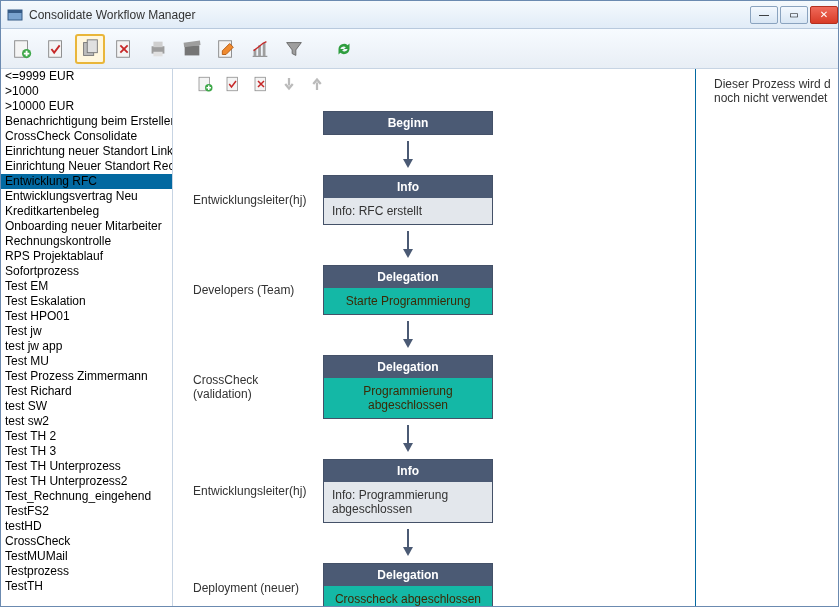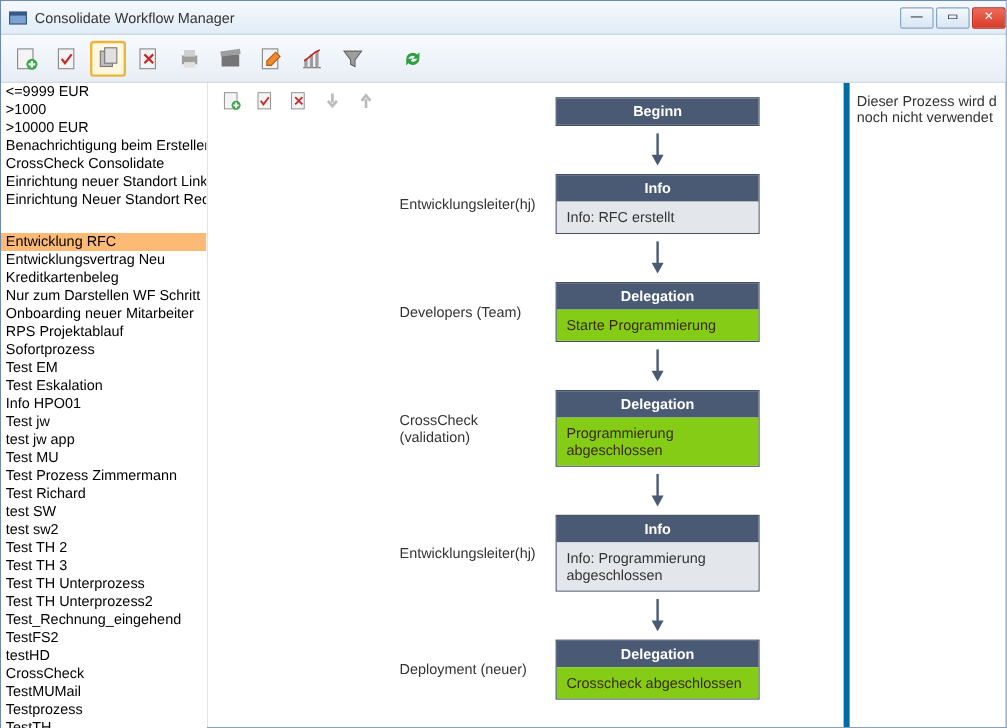--- a/index.html
+++ b/index.html
@@ -13,39 +13,39 @@
 .titlebar-buttons { display: flex; gap: 2px; }
 .tbbtn { width: 28px; height: 18px; border: 1px solid #8aa3bf; background: linear-gradient(#f3f8fe,#d8e6f4); border-radius: 2px; display: flex; align-items: center; justify-content: center; cursor: pointer; }
 .tbbtn.close { background: linear-gradient(#ef6a5a,#d83b27); border-color: #b33020; color: #fff; }
 .tb-sym { font-size: 10px; line-height: 1; }
 
 .toolbar { height: 40px; background: linear-gradient(#f7fbff,#e8eef5); border-bottom: 1px solid #c7d4e3; display: flex; align-items: center; padding: 0 6px; gap: 4px; }
 .tbtn { width: 30px; height: 30px; border: 1px solid transparent; border-radius: 3px; display: flex; align-items: center; justify-content: center; cursor: pointer; }
 .tbtn.active { border: 2px solid #e9b63a; background: #fff7df; }
 .tbtn svg { width: 22px; height: 22px; }
 
-.body { flex: 1; display: flex; overflow: hidden; }
+.body { flex: 1; display: flex; overflow: hidden; gap: 12px; }
 .sidebar { width: 172px; border-right: 1px solid #c7d4e3; overflow-y: auto; background: #fff; }
 .sidebar-item { padding: 0 4px; height: 15px; line-height: 15px; white-space: nowrap; overflow: hidden; cursor: pointer; }
-.sidebar-item.selected { background: #fdba74; margin-top: 20px; }
-
-.center { flex: 1; display: flex; overflow: hidden; border-right: 5px solid #0369a1; }
+.sidebar-item.selected { background: #0369a1; }
+
+.center { flex: 1; display: flex; flex-direction: column; overflow: hidden; border-right: 1px solid #0369a1; }
 .center-toolbar { height: 30px; display: flex; align-items: center; padding: 4px 8px; gap: 4px; }
 .center-toolbar .tbtn { width: 24px; height: 24px; }
 .center-toolbar .tbtn svg { width: 18px; height: 18px; }
 .center-canvas { flex: 1; overflow: auto; padding: 12px 0 12px 8px; }
 
 .flowrow { display: flex; align-items: center; margin-bottom: 0; }
 .rolecol { width: 130px; text-align: left; color: #333; padding-right: 8px; }
 .nodecol { width: 170px; display: flex; flex-direction: column; align-items: center; }
 
 .node { width: 170px; border: 1px solid #445168; }
 .node-head { background: #4b5a74; color: #fff; font-weight: bold; text-align: center; padding: 4px 0; }
 .node-body { background: #e3e7ec; color: #333; padding: 6px 8px; min-height: 20px; text-align: left; }
-.node-body.hl { background: #84cc16; color: #3b2a06; }
+.node-body.hl { background: #14b8a6; color: #3b2a06; text-align: center; }
 
 .arrow { display: flex; justify-content: center; padding: 6px 0; }
 .arrow svg { width: 16px; height: 28px; }
 
 .rightpane { width: 130px; padding: 8px 6px; color: #333; overflow: hidden; }
 
 </style>
 </head>
 <body>
 
@@ -144,27 +144,27 @@
         <div class="sidebar-item">&lt;=9999 EUR</div>
         <div class="sidebar-item">&gt;1000</div>
         <div class="sidebar-item">&gt;10000 EUR</div>
         <div class="sidebar-item">Benachrichtigung beim Erstellen</div>
         <div class="sidebar-item">CrossCheck Consolidate</div>
         <div class="sidebar-item">Einrichtung neuer Standort Linker T</div>
         <div class="sidebar-item">Einrichtung Neuer Standort Rechte</div>
         <div class="sidebar-item selected">Entwicklung RFC</div>
         <div class="sidebar-item">Entwicklungsvertrag Neu</div>
         <div class="sidebar-item">Kreditkartenbeleg</div>
-        <div class="sidebar-item">Nur zum Darstellen WF Schritt</div>
         <div class="sidebar-item">Onboarding neuer Mitarbeiter</div>
+        <div class="sidebar-item">Rechnungskontrolle</div>
         <div class="sidebar-item">RPS Projektablauf</div>
         <div class="sidebar-item">Sofortprozess</div>
         <div class="sidebar-item">Test EM</div>
         <div class="sidebar-item">Test Eskalation</div>
-        <div class="sidebar-item">Info HPO01</div>
+        <div class="sidebar-item">Test HPO01</div>
         <div class="sidebar-item">Test jw</div>
         <div class="sidebar-item">test jw app</div>
         <div class="sidebar-item">Test MU</div>
         <div class="sidebar-item">Test Prozess Zimmermann</div>
         <div class="sidebar-item">Test Richard</div>
         <div class="sidebar-item">test SW</div>
         <div class="sidebar-item">test sw2</div>
         <div class="sidebar-item">Test TH 2</div>
         <div class="sidebar-item">Test TH 3</div>
         <div class="sidebar-item">Test TH Unterprozess</div>

